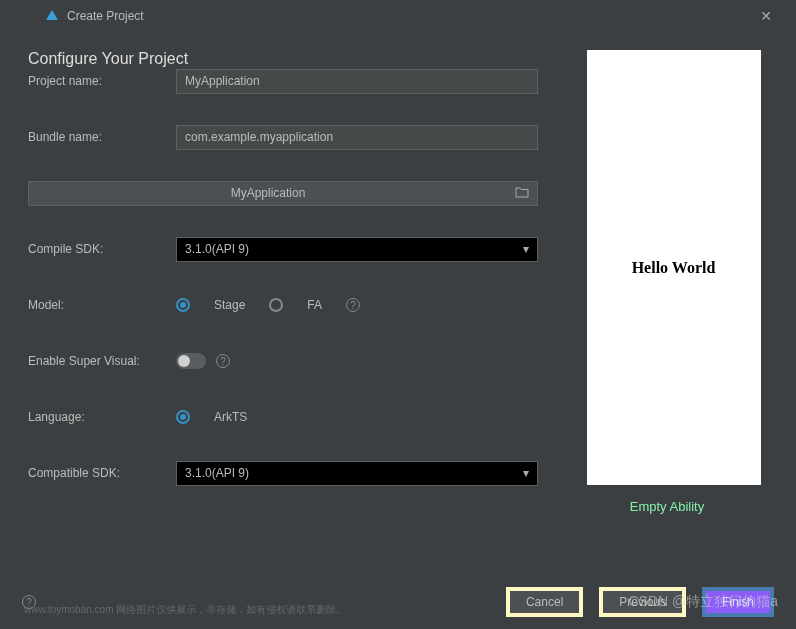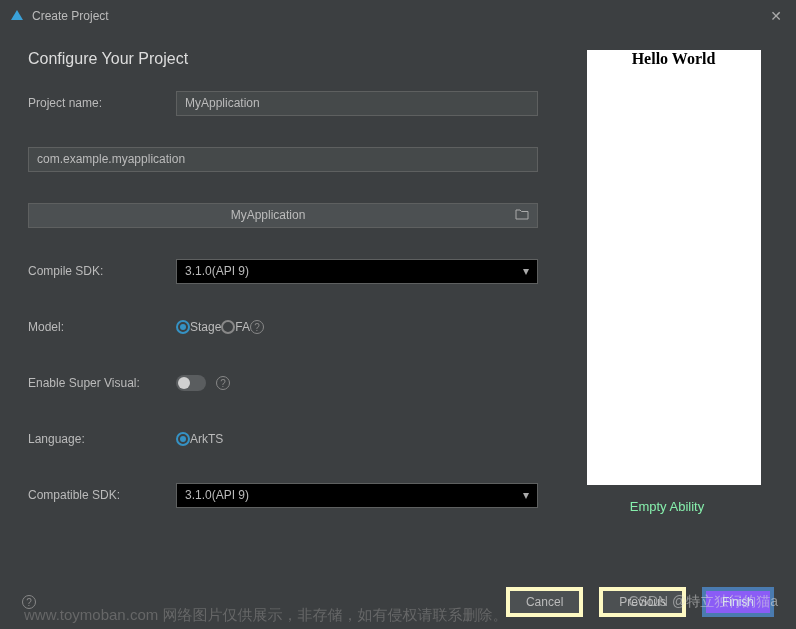--- a/index.html
+++ b/index.html
@@ -8,22 +8,23 @@
     background: #3c3f41; 
     font-family: "Segoe UI", Arial, sans-serif; 
     font-size: 12px; 
     color: #bbbbbb;
     overflow: hidden;
     position: relative;
   }
   .titlebar {
     height: 32px;
     display: flex; align-items: center;
-    padding: 0 10px;
-    color: #bbbbbb;
+    padding: 0 20px;
+    color: #bbbbbb;
+    margin-left: 25px;
   }
   .app-icon {
     width: 14px; height: 14px;
     margin-right: 8px;
     display: inline-flex; align-items: center; justify-content: center;
   }
   .title-text { font-size: 12px; color: #bbbbbb; }
   .close-x {
     margin-left: auto; 
     width: 20px; text-align: center;
@@ -31,21 +32,20 @@
     cursor: pointer;
   }
   .content {
     display: flex;
     padding: 18px 28px 0 28px;
     gap: 28px;
   }
   .left-col { flex: 1; }
   .heading { 
     font-size: 16px; color: #dddddd; 
-    margin-bottom: 22px; 
     font-weight: normal;
   }
   .form-row {
     display: flex; align-items: center;
     margin-bottom: 30px;
     min-height: 26px;
   }
   .label { 
     width: 148px; 
     color: #bbbbbb; 
@@ -85,21 +85,21 @@
     height: 25px;
     display: flex; align-items: center;
     position: relative;
   }
   .path-text {
     flex: 1; text-align: center; color: #bbbbbb;
   }
   .folder-icon {
     padding: 0 8px; color: #aaaaaa;
   }
-  .radio-group { display: flex; align-items: center; gap: 0; }
+  .radio-group { display: flex; align-items: center; gap: 24px; }
   .radio {
     width: 14px; height: 14px; border-radius: 50%;
     border: 2px solid #888; display: inline-block;
     position: relative;
     cursor: pointer;
   }
   .radio.checked { border-color: #3592c4; }
   .radio.checked::after {
     content: ""; position: absolute;
     width: 6px; height: 6px; border-radius: 50%;
@@ -134,21 +134,21 @@
     border-radius: 2px;
   }
   .checkmark { color: white; font-size: 11px; line-height: 1; }
   .right-col {
     width: 202px;
     display: flex; flex-direction: column; align-items: center;
   }
   .preview {
     width: 174px; height: 435px;
     background: #ffffff;
-    display: flex; align-items: flex-start; justify-content: center; margin-left: 13px;
+    display: flex; align-items: center; justify-content: center; margin-left: 13px;
   }
   .preview-text {
     color: #000; font-weight: bold; font-size: 16px;
     font-family: "Times New Roman", serif;
   }
   .preview-caption {
     color: #86efac; margin-top: 14px; font-size: 13px;
   }
   .footer {
     position: absolute;
@@ -176,23 +176,23 @@
   }
   .watermark {
     position: absolute;
     right: 18px; bottom: 18px;
     color: rgba(220,220,220,0.55);
     font-size: 14px;
     pointer-events: none;
   }
   .watermark-bottom {
     position: absolute;
-    left: 24px; bottom: 4px;
+    left: 24px; bottom: 12px;
     color: rgba(120,120,120,0.7);
-    font-size: 15px;
+    font-size: 10px;
     pointer-events: none;
   }
 </style>
 </head>
 <body>
 
 <div class="titlebar">
   <span class="app-icon">
     <svg width="14" height="14" viewBox="0 0 14 14">
         <polygon points="7,1 13,11 1,11" fill="#3aa1d8"></polygon>
@@ -207,20 +207,21 @@
     <div class="heading">Configure Your Project</div>
 
     <div class="form-row">
       <div class="label">Project name:</div>
       <div class="field-wrap">
         <input class="text-input" value="MyApplication" style="">
       </div>
     </div>
 
     <div class="form-row">
+      <div class="label">Bundle name:</div>
       <div class="field-wrap">
         <input class="text-input" value="com.example.myapplication" style="">
       </div>
     </div>
 
     <div class="form-row">
       <div class="field-wrap">
         <div class="path-field">
           <span class="path-text">MyApplication</span>
           <span class="folder-icon">

